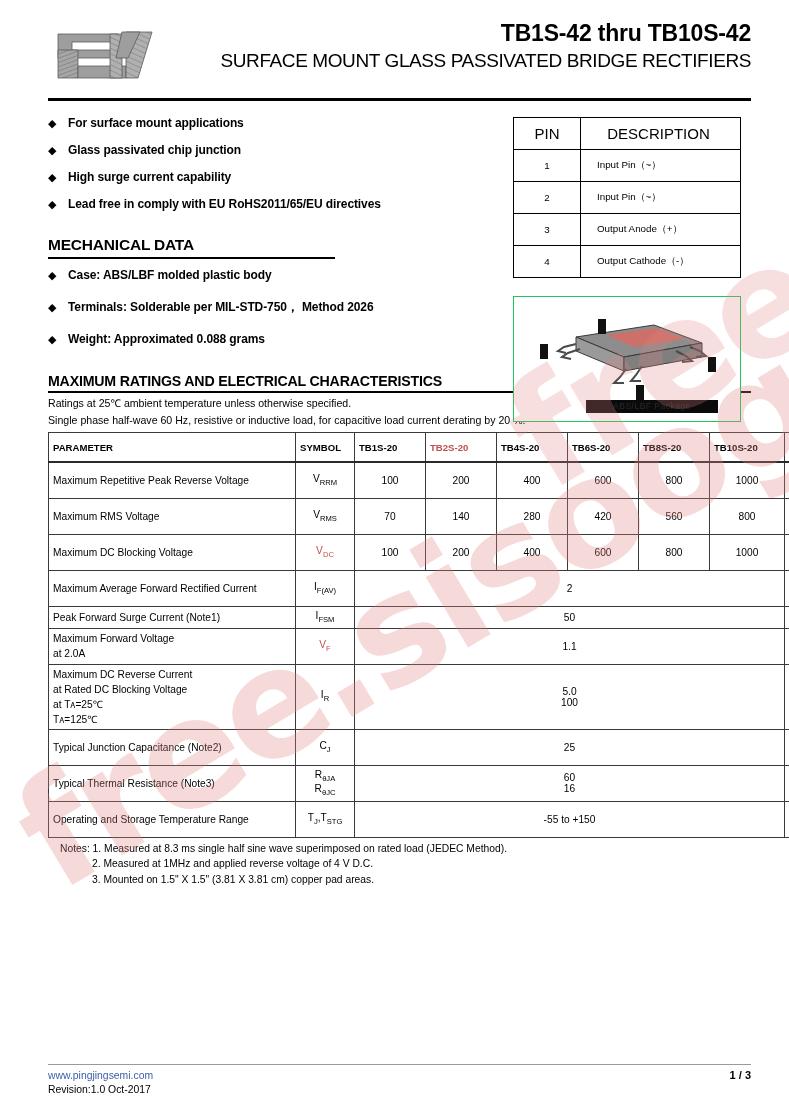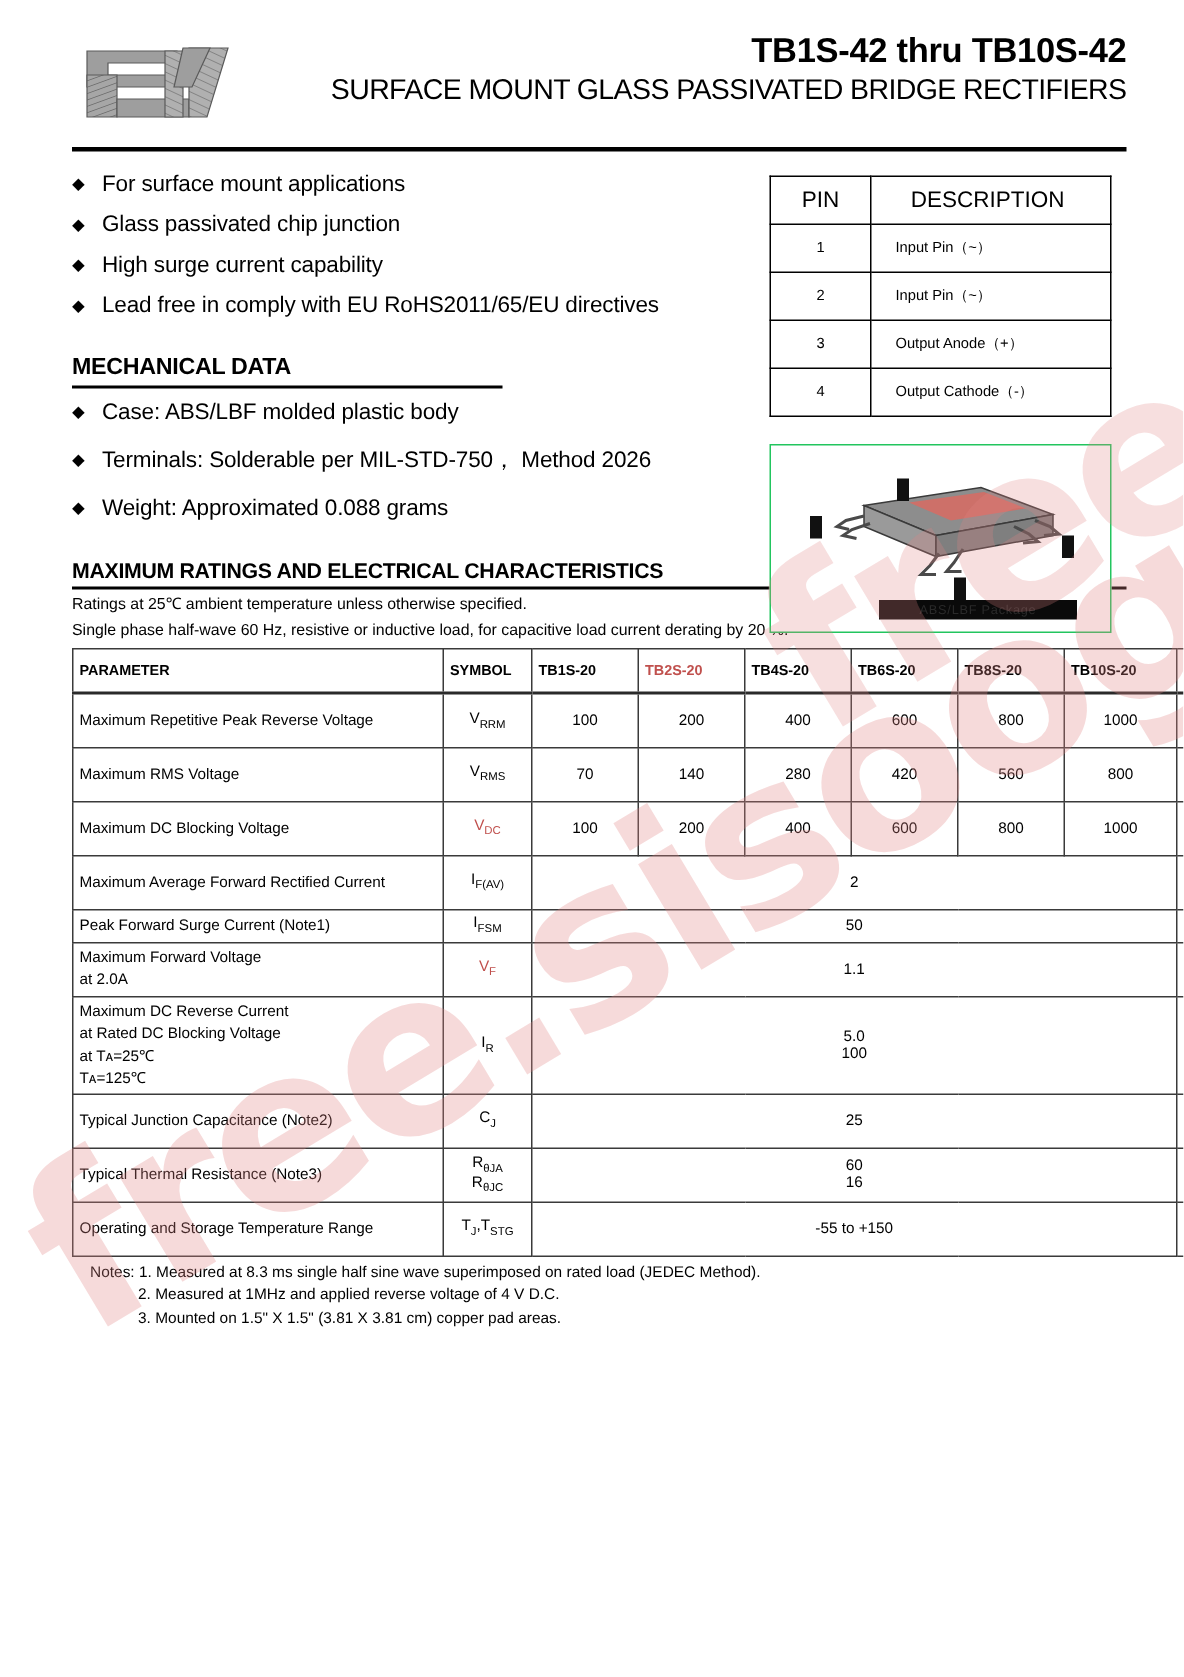--- a/index.html
+++ b/index.html
@@ -116,22 +116,22 @@
     margin-bottom: 11px;
   }
   .bullet-row .dia {
     flex: 0 0 auto;
     width: 20px;
     font-size: 11px;
     line-height: 16px;
     color: #000;
   }
   .bullet-row .btext {
-    font-size: 15px;
-    font-weight: normal;
+    font-size: 12px;
+    font-weight: bold;
     line-height: 16px;
     letter-spacing: -0.1px;
   }
   .mech { margin-top: 24px; }
   .mech .bullet-row { margin-bottom: 16px; }
 
   
   .right-col {
     position: absolute;
     left: 465px;
@@ -517,15 +517,25 @@
         </tbody>
       </table>
     </div>
 
     <div class="notes">
       <div class="n-line">Notes: 1. Measured at 8.3 ms single half sine wave superimposed on rated load (JEDEC Method).</div>
       <div class="n-ind">2. Measured at 1MHz and applied reverse voltage of  4 V D.C.</div>
       <div class="n-ind">3. Mounted on 1.5" X 1.5" (3.81 X 3.81 cm) copper pad  areas.</div>
     </div>
 
+    <div class="footer">
+      <div class="footer-rule"></div>
+      <div class="footer-body">
+        <div class="footer-left">
+          <div class="f-url">www.pingjingsemi.com</div>
+          <div>Revision:1.0   Oct-2017</div>
+        </div>
+        <div class="footer-right">1 / 3</div>
+      </div>
+    </div>
 
   </div>
 </div>
 
 </body></html>

